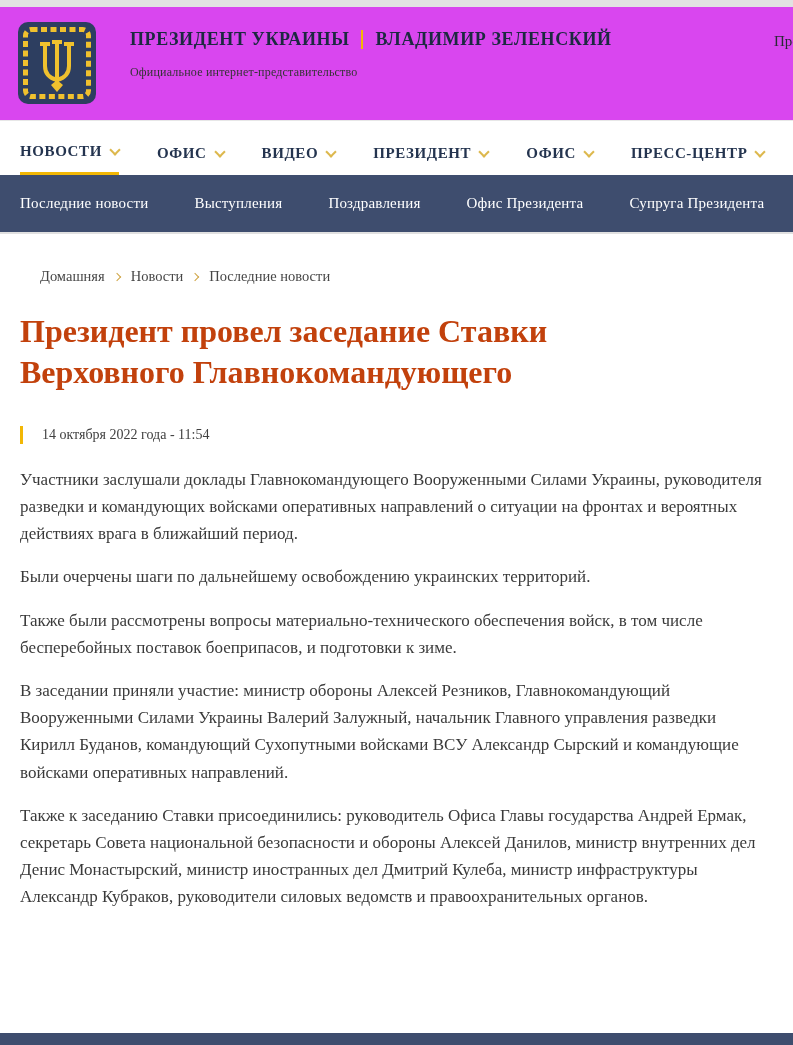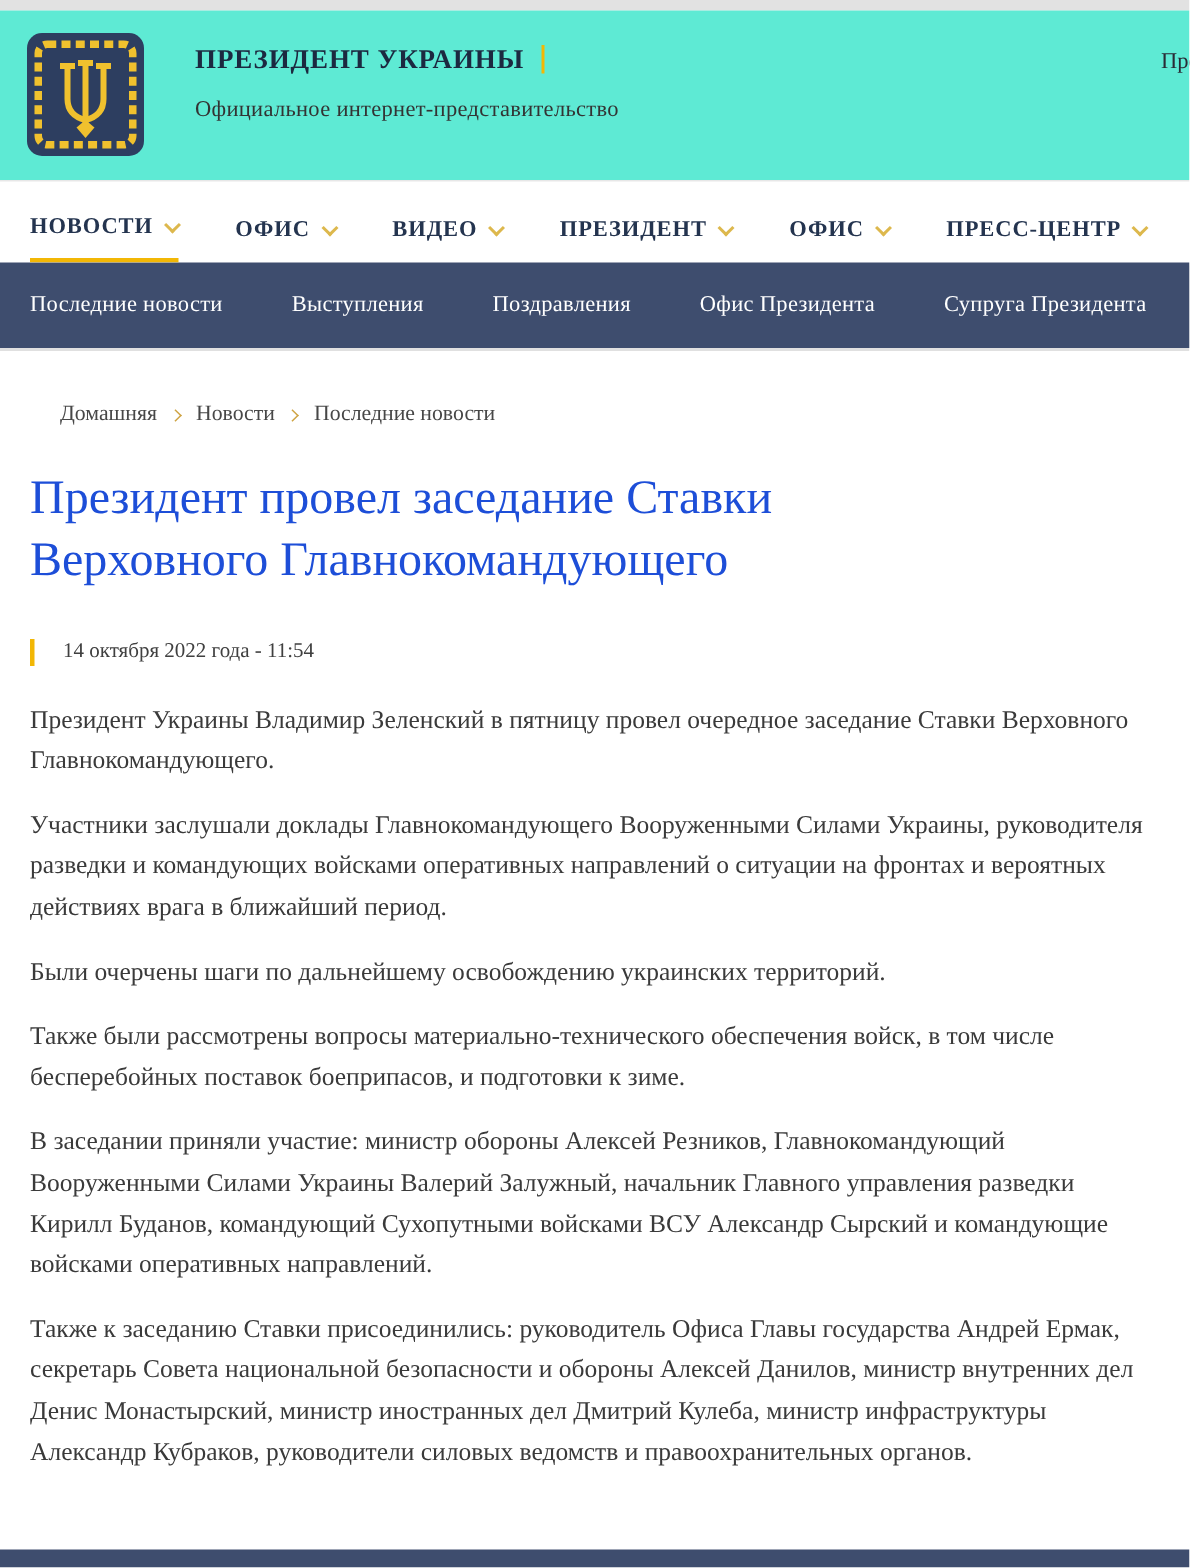--- a/index.html
+++ b/index.html
@@ -5,28 +5,28 @@
   html,body{margin:0;padding:0;}
   body{
     width:793px;height:1045px;overflow:hidden;position:relative;
     background:#ffffff;
     font-family:"Liberation Serif","DejaVu Serif",serif;
     -webkit-font-smoothing:antialiased;
   }
   .top-strip{height:7px;background:#e2e2e2;}
 
   
-  .header{position:relative;padding:15px 18px 16px 18px;background:#5eead4;}
+  .header{position:relative;padding:15px 18px 16px 18px;background:#d946ef;}
   .header-inner{display:flex;align-items:flex-start;}
   .logo{width:78px;height:82px;flex:0 0 auto;cursor:pointer;}
   .brand{margin-left:34px;padding-top:7px;}
   .brand-line{display:flex;align-items:center;font-size:18px;font-weight:600;
     letter-spacing:.6px;color:#1c2940;white-space:nowrap;}
   .brand-divider{width:2px;height:19px;background:#f2b705;margin:0 12px;display:inline-block;}
-  .brand-sub{margin-top:15px;font-size:15px;color:#333;letter-spacing:.2px;}
+  .brand-sub{margin-top:15px;font-size:12px;color:#333;letter-spacing:.2px;}
   .top-right{position:absolute;top:26px;right:-6px;font-size:15px;color:#2a2a35;white-space:nowrap;cursor:pointer;}
 
   
   .main-nav{border-top:1px solid #e7e7e7;padding:18px 0 0 20px;height:36px;
     display:flex;gap:38px;white-space:nowrap;overflow:hidden;background:#fff;}
   .nav-item{font-size:15px;font-weight:600;letter-spacing:.6px;color:#24344f;
     cursor:pointer;padding-bottom:8px;display:inline-flex;align-items:center;}
   .nav-item.active{border-bottom:3px solid #f2b705;}
   .chev{display:inline-block;width:6px;height:6px;border-right:2px solid #ddb84d;
     border-bottom:2px solid #ddb84d;transform:rotate(45deg);margin-left:9px;margin-bottom:3px;}
@@ -38,22 +38,22 @@
 
   
   .breadcrumb{padding:36px 20px 0 20px;font-size:14.5px;color:#474747;display:flex;align-items:center;margin-left:20px;}
   .crumb{cursor:pointer;}
   .crumb.current{cursor:default;}
   .crumb-sep{display:inline-block;width:5px;height:5px;border-right:1.8px solid #cfa443;
     border-bottom:1.8px solid #cfa443;transform:rotate(-45deg);margin:0 11px 0 9px;}
 
   
   .article{padding:0 20px;}
-  .article h1{margin:26px 0 0 0;font-size:32px;line-height:1.28;font-weight:400;
-    color:#1d4ed8;max-width:655px;}
+  .article h1{margin:26px 0 0 0;font-size:32px;line-height:1.28;font-weight:700;
+    color:#c2410c;max-width:655px;}
   .date-row{display:flex;align-items:center;margin-top:33px;}
   .date-bar{width:3px;height:18px;background:#f2b705;flex:0 0 auto;}
   .date-text{margin-left:19px;font-size:14px;color:#404040;}
   .body-text{margin-top:22px;}
   .body-text p{margin:0 0 16px 0;font-size:17px;line-height:1.6;color:#3a3a3a;max-width:755px;}
 
   
   .footer-bar{position:absolute;left:0;bottom:0;width:100%;height:12px;background:#3e4d6e;}
 </style>
 </head>
@@ -73,20 +73,21 @@
           <path d="M39 20 v38"></path>
           <path d="M24 22 h6 M48 22 h6 M36 20 h6"></path>
         </g>
         <path d="M39 58 l6 5 -6 7 -6 -7 z" fill="#f0c12e"></path>
       </svg>
     </div>
     <div class="brand">
       <div class="brand-line">
         <span>ПРЕЗИДЕНТ УКРАИНЫ</span>
         <span class="brand-divider"></span>
+        <span>ВЛАДИМИР ЗЕЛЕНСКИЙ</span>
       </div>
       <div class="brand-sub">Официальное интернет-представительство</div>
     </div>
   </div>
   <div class="top-right">Пре</div>
 </div>
 
 <div class="main-nav">
   <span class="nav-item active">
     <span>НОВОСТИ</span>
@@ -131,21 +132,20 @@
   <span class="crumb current">Последние новости</span>
 </div>
 
 <div class="article">
   <h1>Президент провел заседание Ставки Верховного Главнокомандующего</h1>
   <div class="date-row">
     <span class="date-bar"></span>
     <span class="date-text">14 октября 2022 года - 11:54</span>
   </div>
   <div class="body-text">
-    <p>Президент Украины Владимир Зеленский в пятницу провел очередное заседание Ставки Верховного Главнокомандующего.</p>
     <p>Участники заслушали доклады Главнокомандующего Вооруженными Силами Украины, руководителя разведки и командующих войсками оперативных направлений о ситуации на фронтах и вероятных действиях врага в ближайший период.</p>
     <p>Были очерчены шаги по дальнейшему освобождению украинских территорий.</p>
     <p>Также были рассмотрены вопросы материально-технического обеспечения войск, в том числе бесперебойных поставок боеприпасов, и подготовки к зиме.</p>
     <p>В заседании приняли участие: министр обороны Алексей Резников, Главнокомандующий Вооруженными Силами Украины Валерий Залужный, начальник Главного управления разведки Кирилл Буданов, командующий Сухопутными войсками ВСУ Александр Сырский и командующие войсками оперативных направлений.</p>
     <p>Также к заседанию Ставки присоединились: руководитель Офиса Главы государства Андрей Ермак, секретарь Совета национальной безопасности и обороны Алексей Данилов, министр внутренних дел Денис Монастырский, министр иностранных дел Дмитрий Кулеба, министр инфраструктуры Александр Кубраков, руководители силовых ведомств и правоохранительных органов.</p>
   </div>
 </div>
 
 <div class="footer-bar"></div>
 

